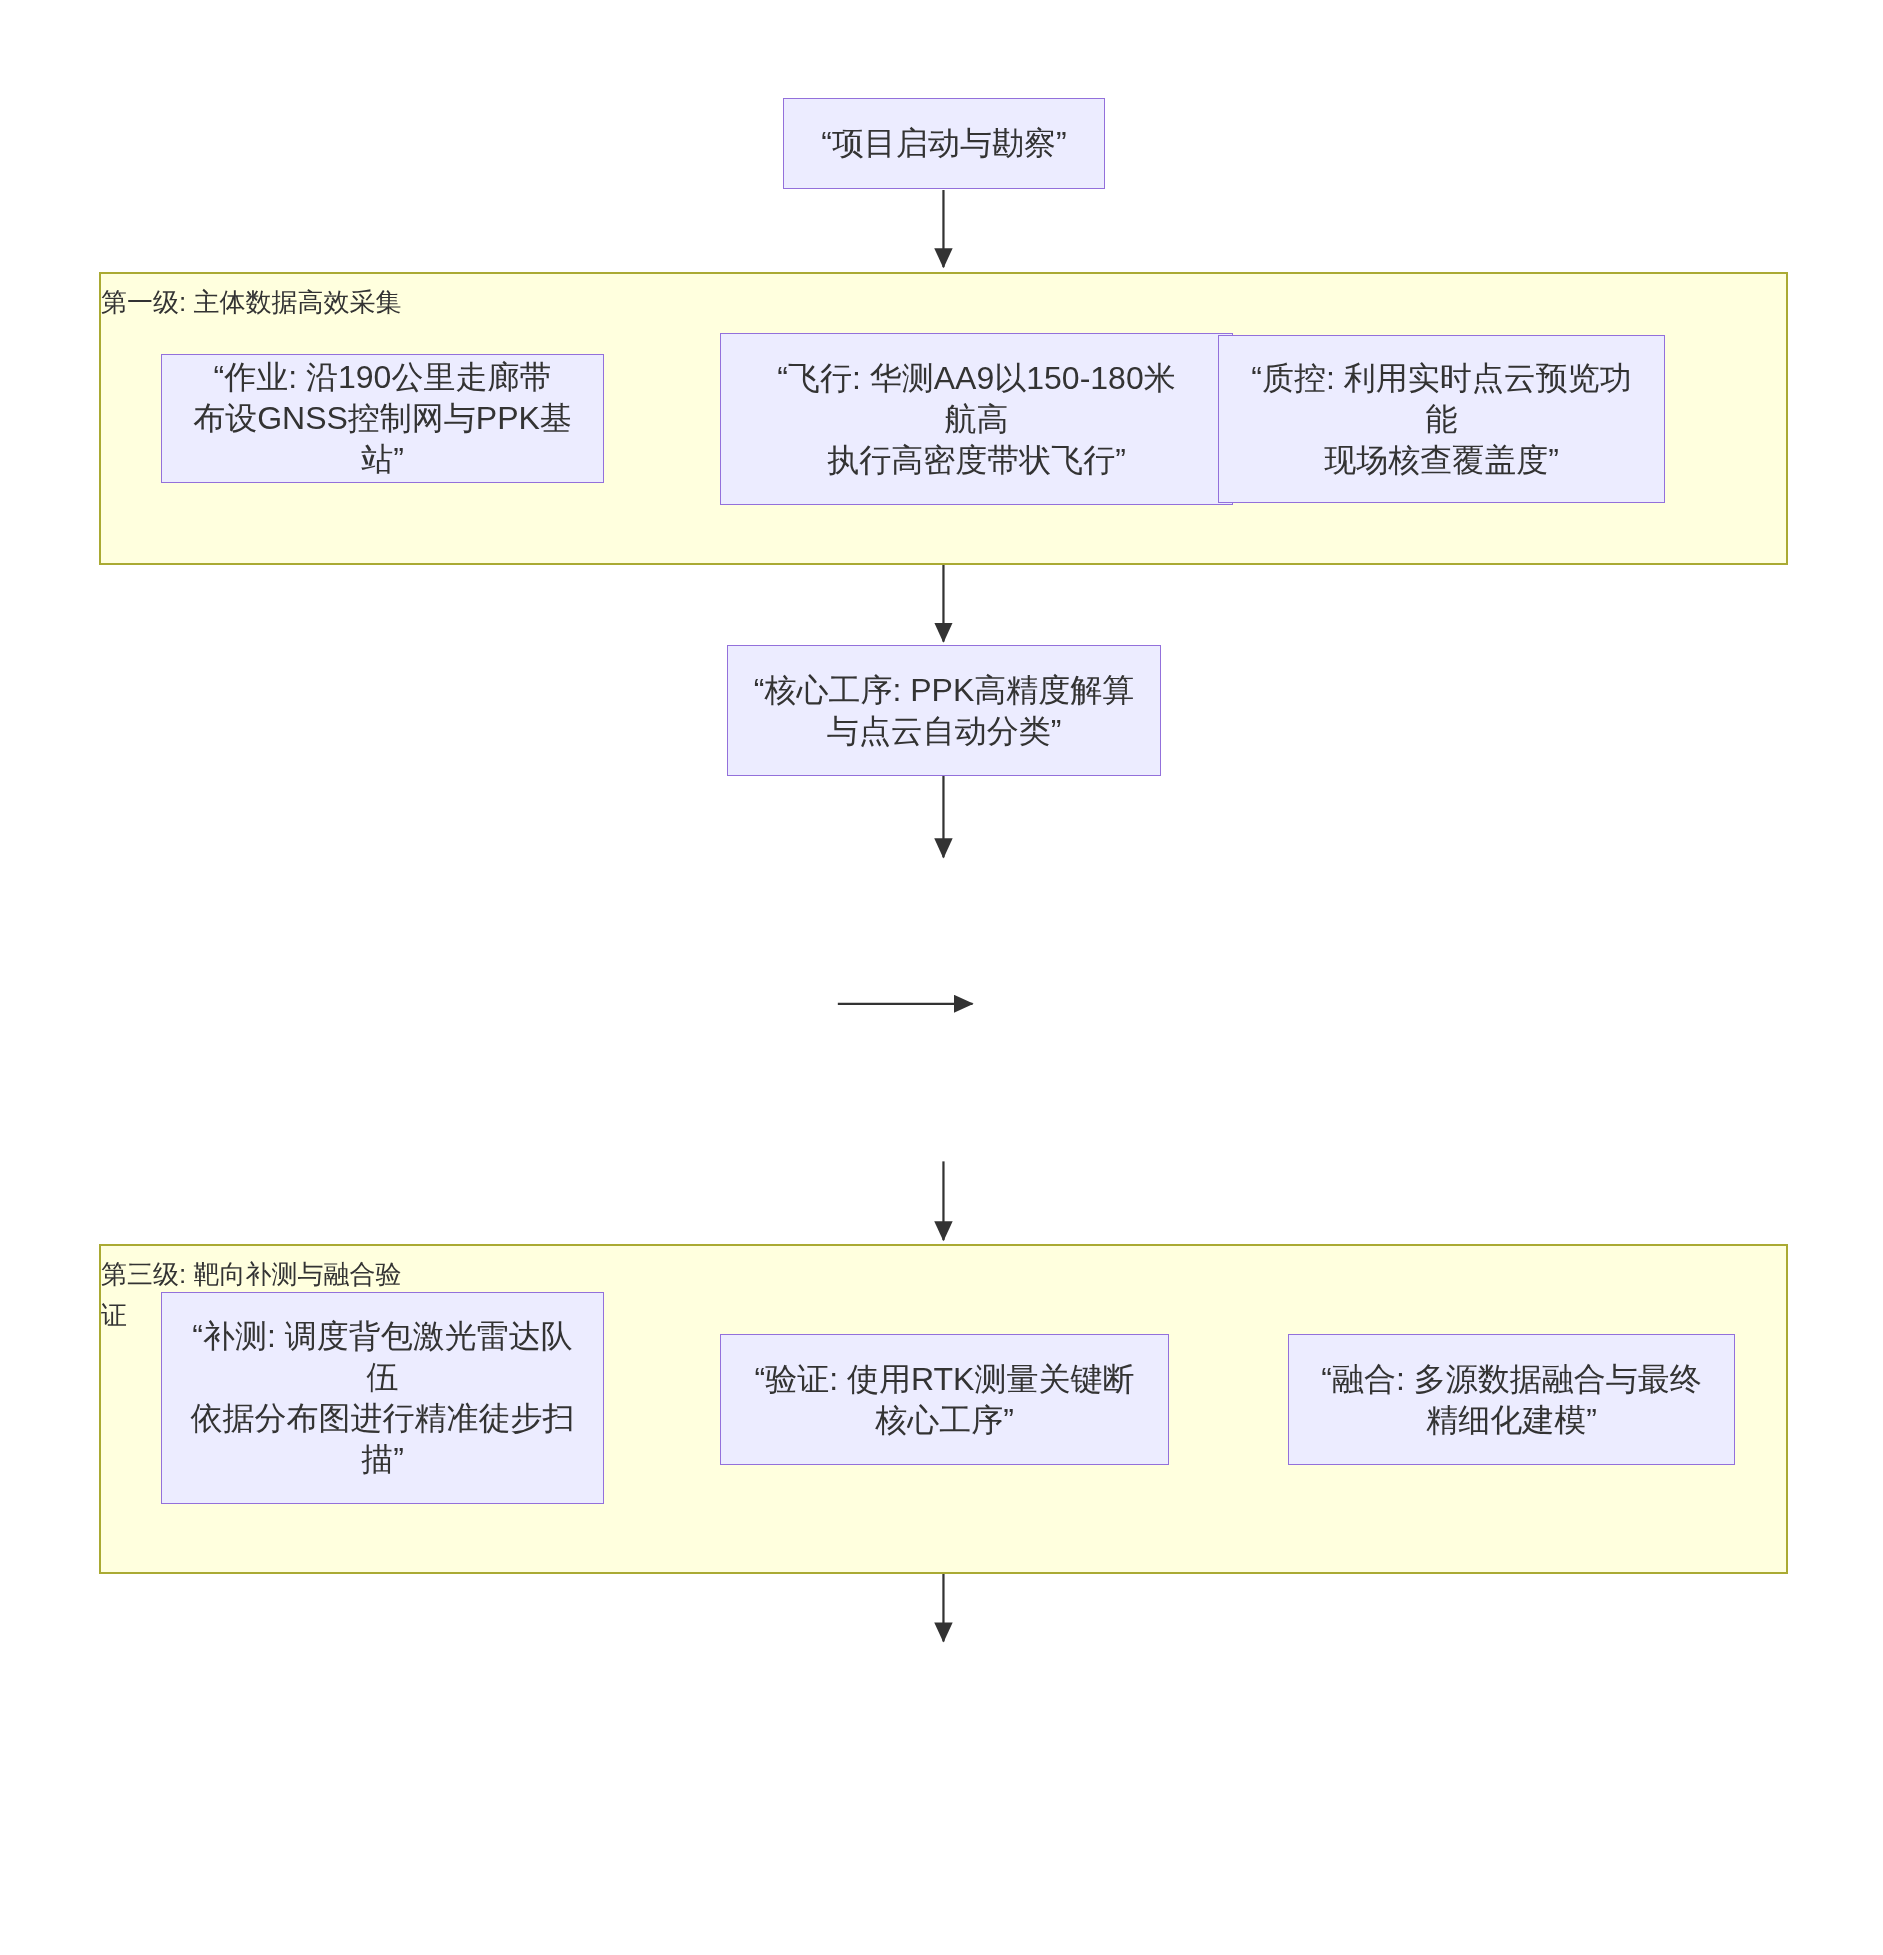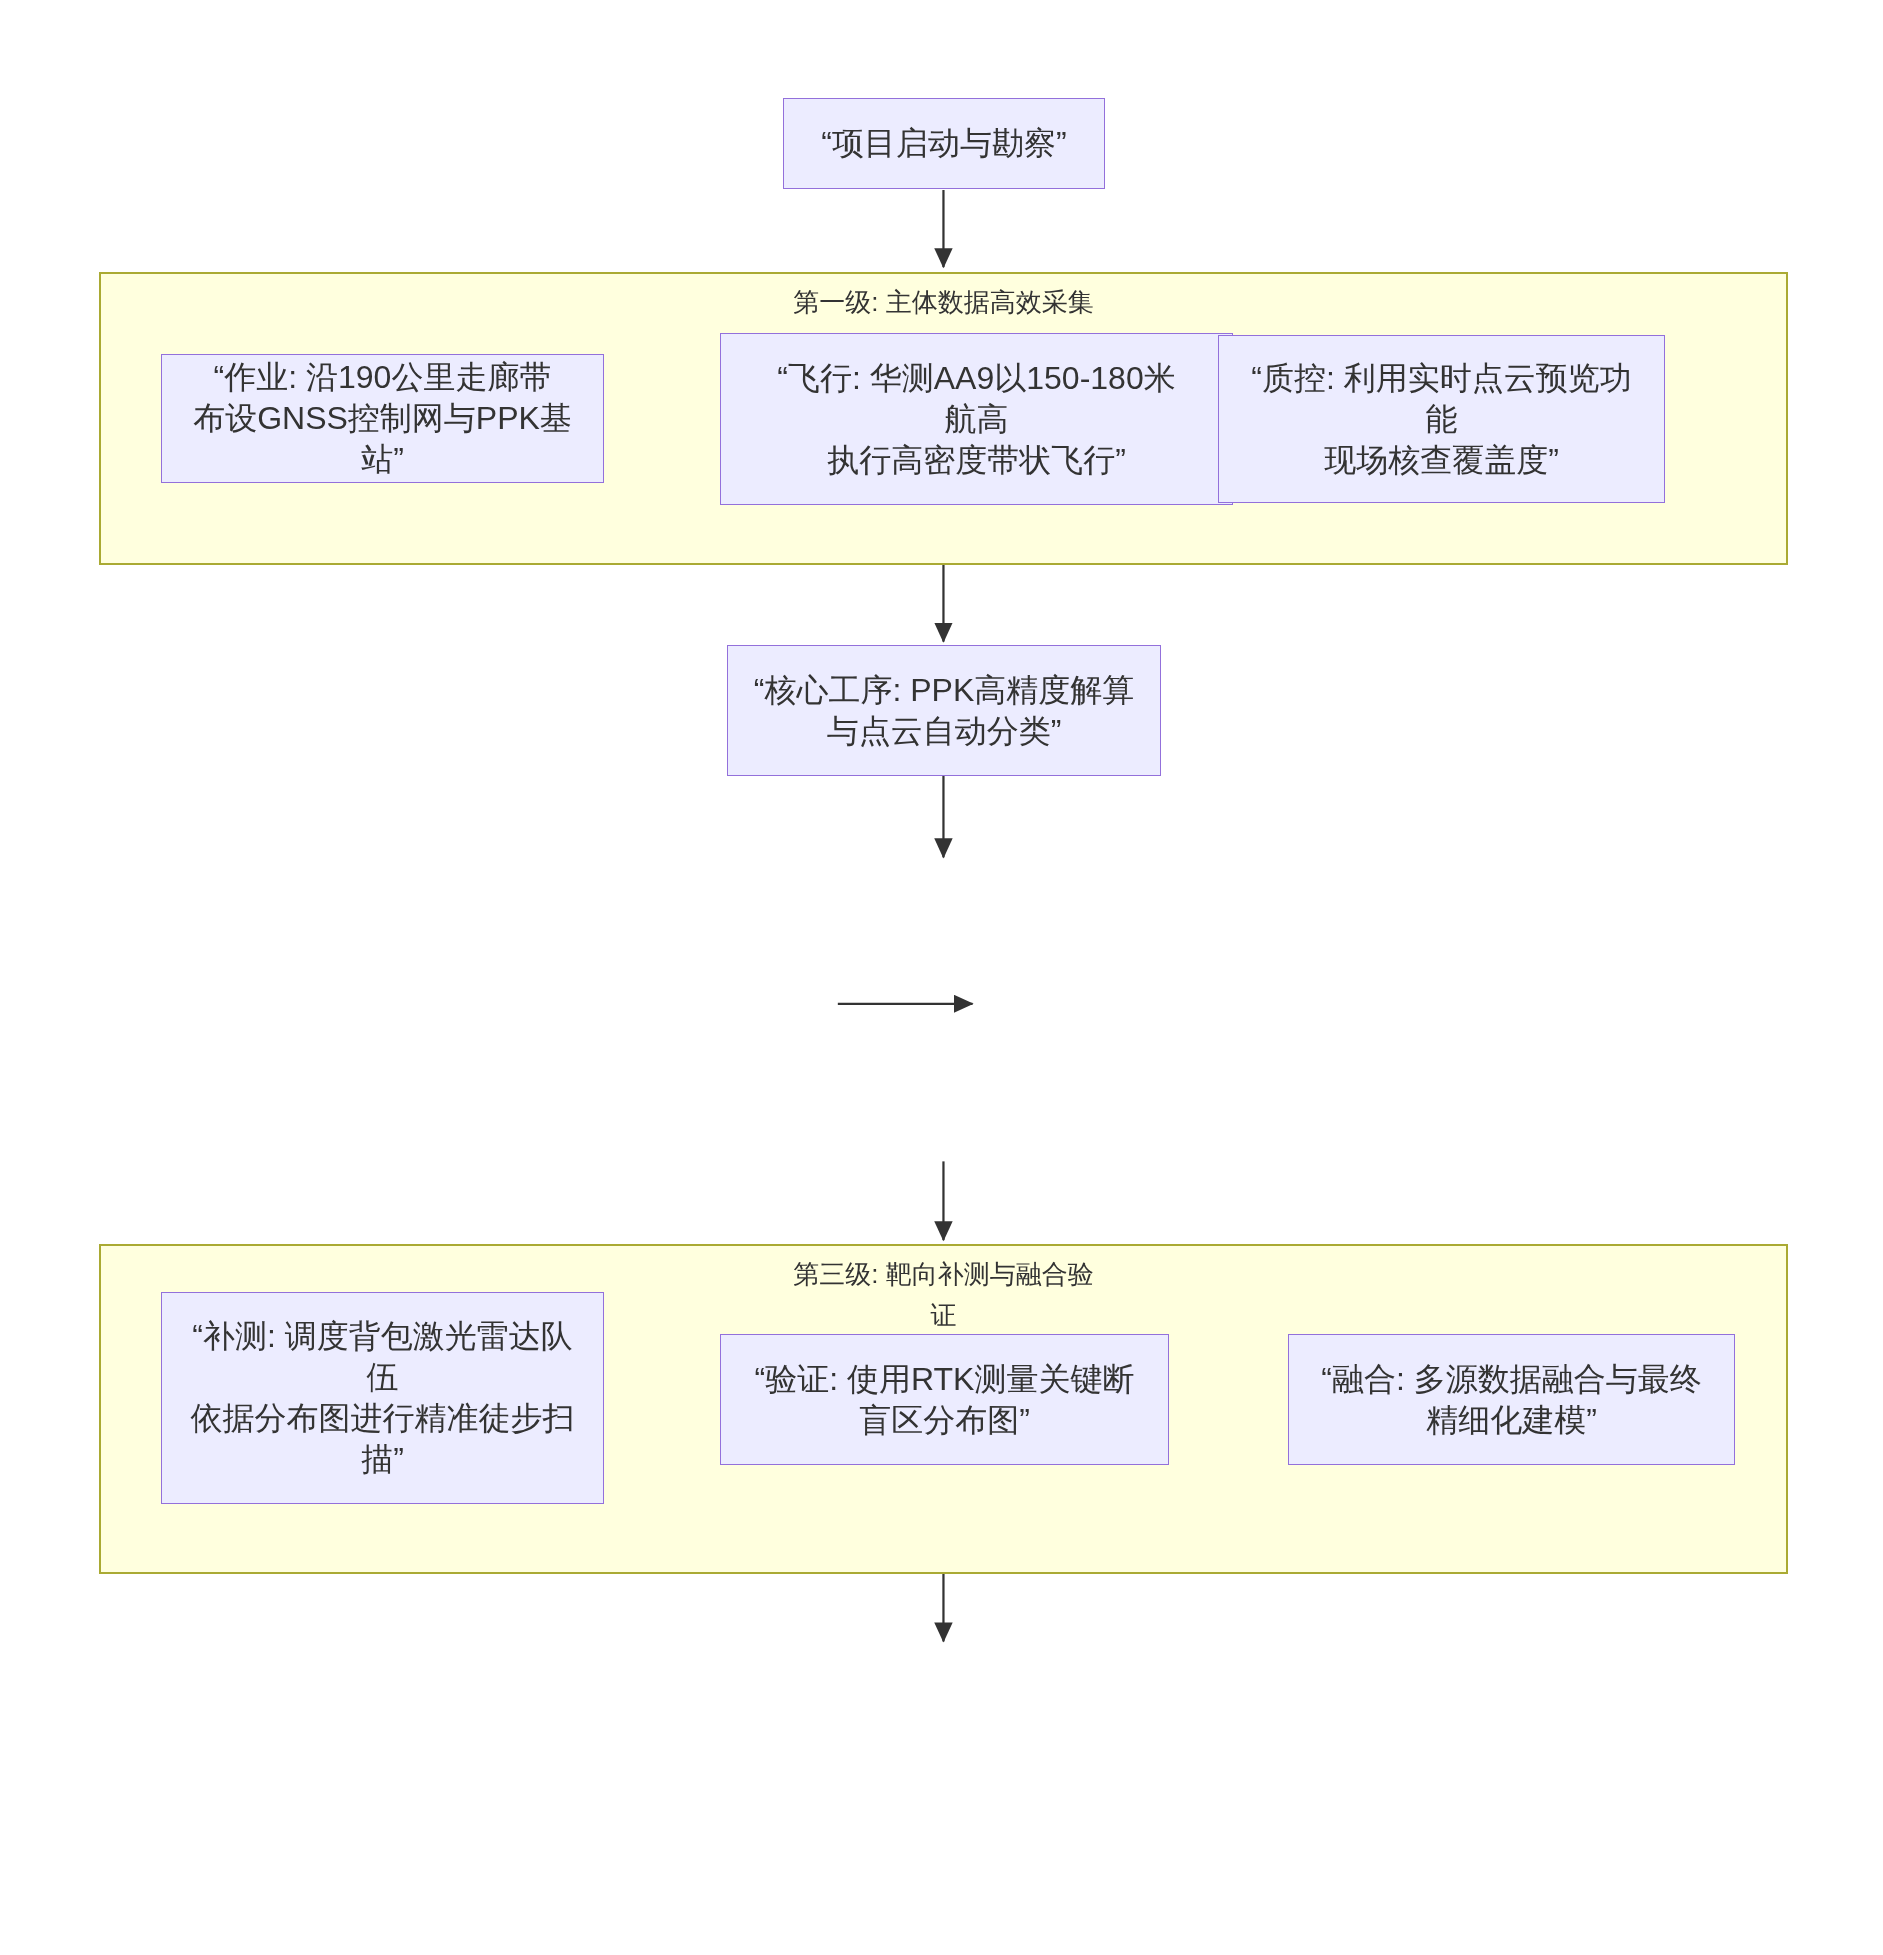--- a/index.html
+++ b/index.html
@@ -20,21 +20,21 @@
   .edges{position:absolute;left:0;top:0;z-index:1;}
   .edge{stroke:var(--edge);stroke-width:4px;}
   .cluster{
     position:absolute;z-index:2;
     background:var(--cluster-fill);
     border:2.2px solid var(--cluster-border);
     box-sizing:border-box;
   }
   .cluster-title{
     position:absolute;left:0;top:7.8px;width:100%;
-    text-align:center;
+    text-align:left;
     font-size:26px;line-height:41px;
     white-space:pre-line;
     color:var(--text);
     font-weight:400;
   }
   .node{
     position:absolute;z-index:3;
     background:var(--node-fill);
     border:1.7px solid var(--node-border);
     box-sizing:border-box;
@@ -103,21 +103,21 @@
     <div class="cluster-title">第三级: 靶向补测与融合验
 证</div>
     <div class="node" style="left:60px;top:46px;width:443px;height:212px;">
       <span class="node-label">“补测: 调度背包激光雷达队
 伍
 依据分布图进行精准徒步扫
 描”</span>
     </div>
     <div class="node" style="left:619px;top:88px;width:449px;height:131px;">
       <span class="node-label">“验证: 使用RTK测量关键断
-盲区分布图”</span>
+核心工序”</span>
     </div>
     <div class="node" style="left:1187px;top:88px;width:447px;height:131px;">
       <span class="node-label">“融合: 多源数据融合与最终
 精细化建模”</span>
     </div>
   </section>
 
 
 </div>
 

